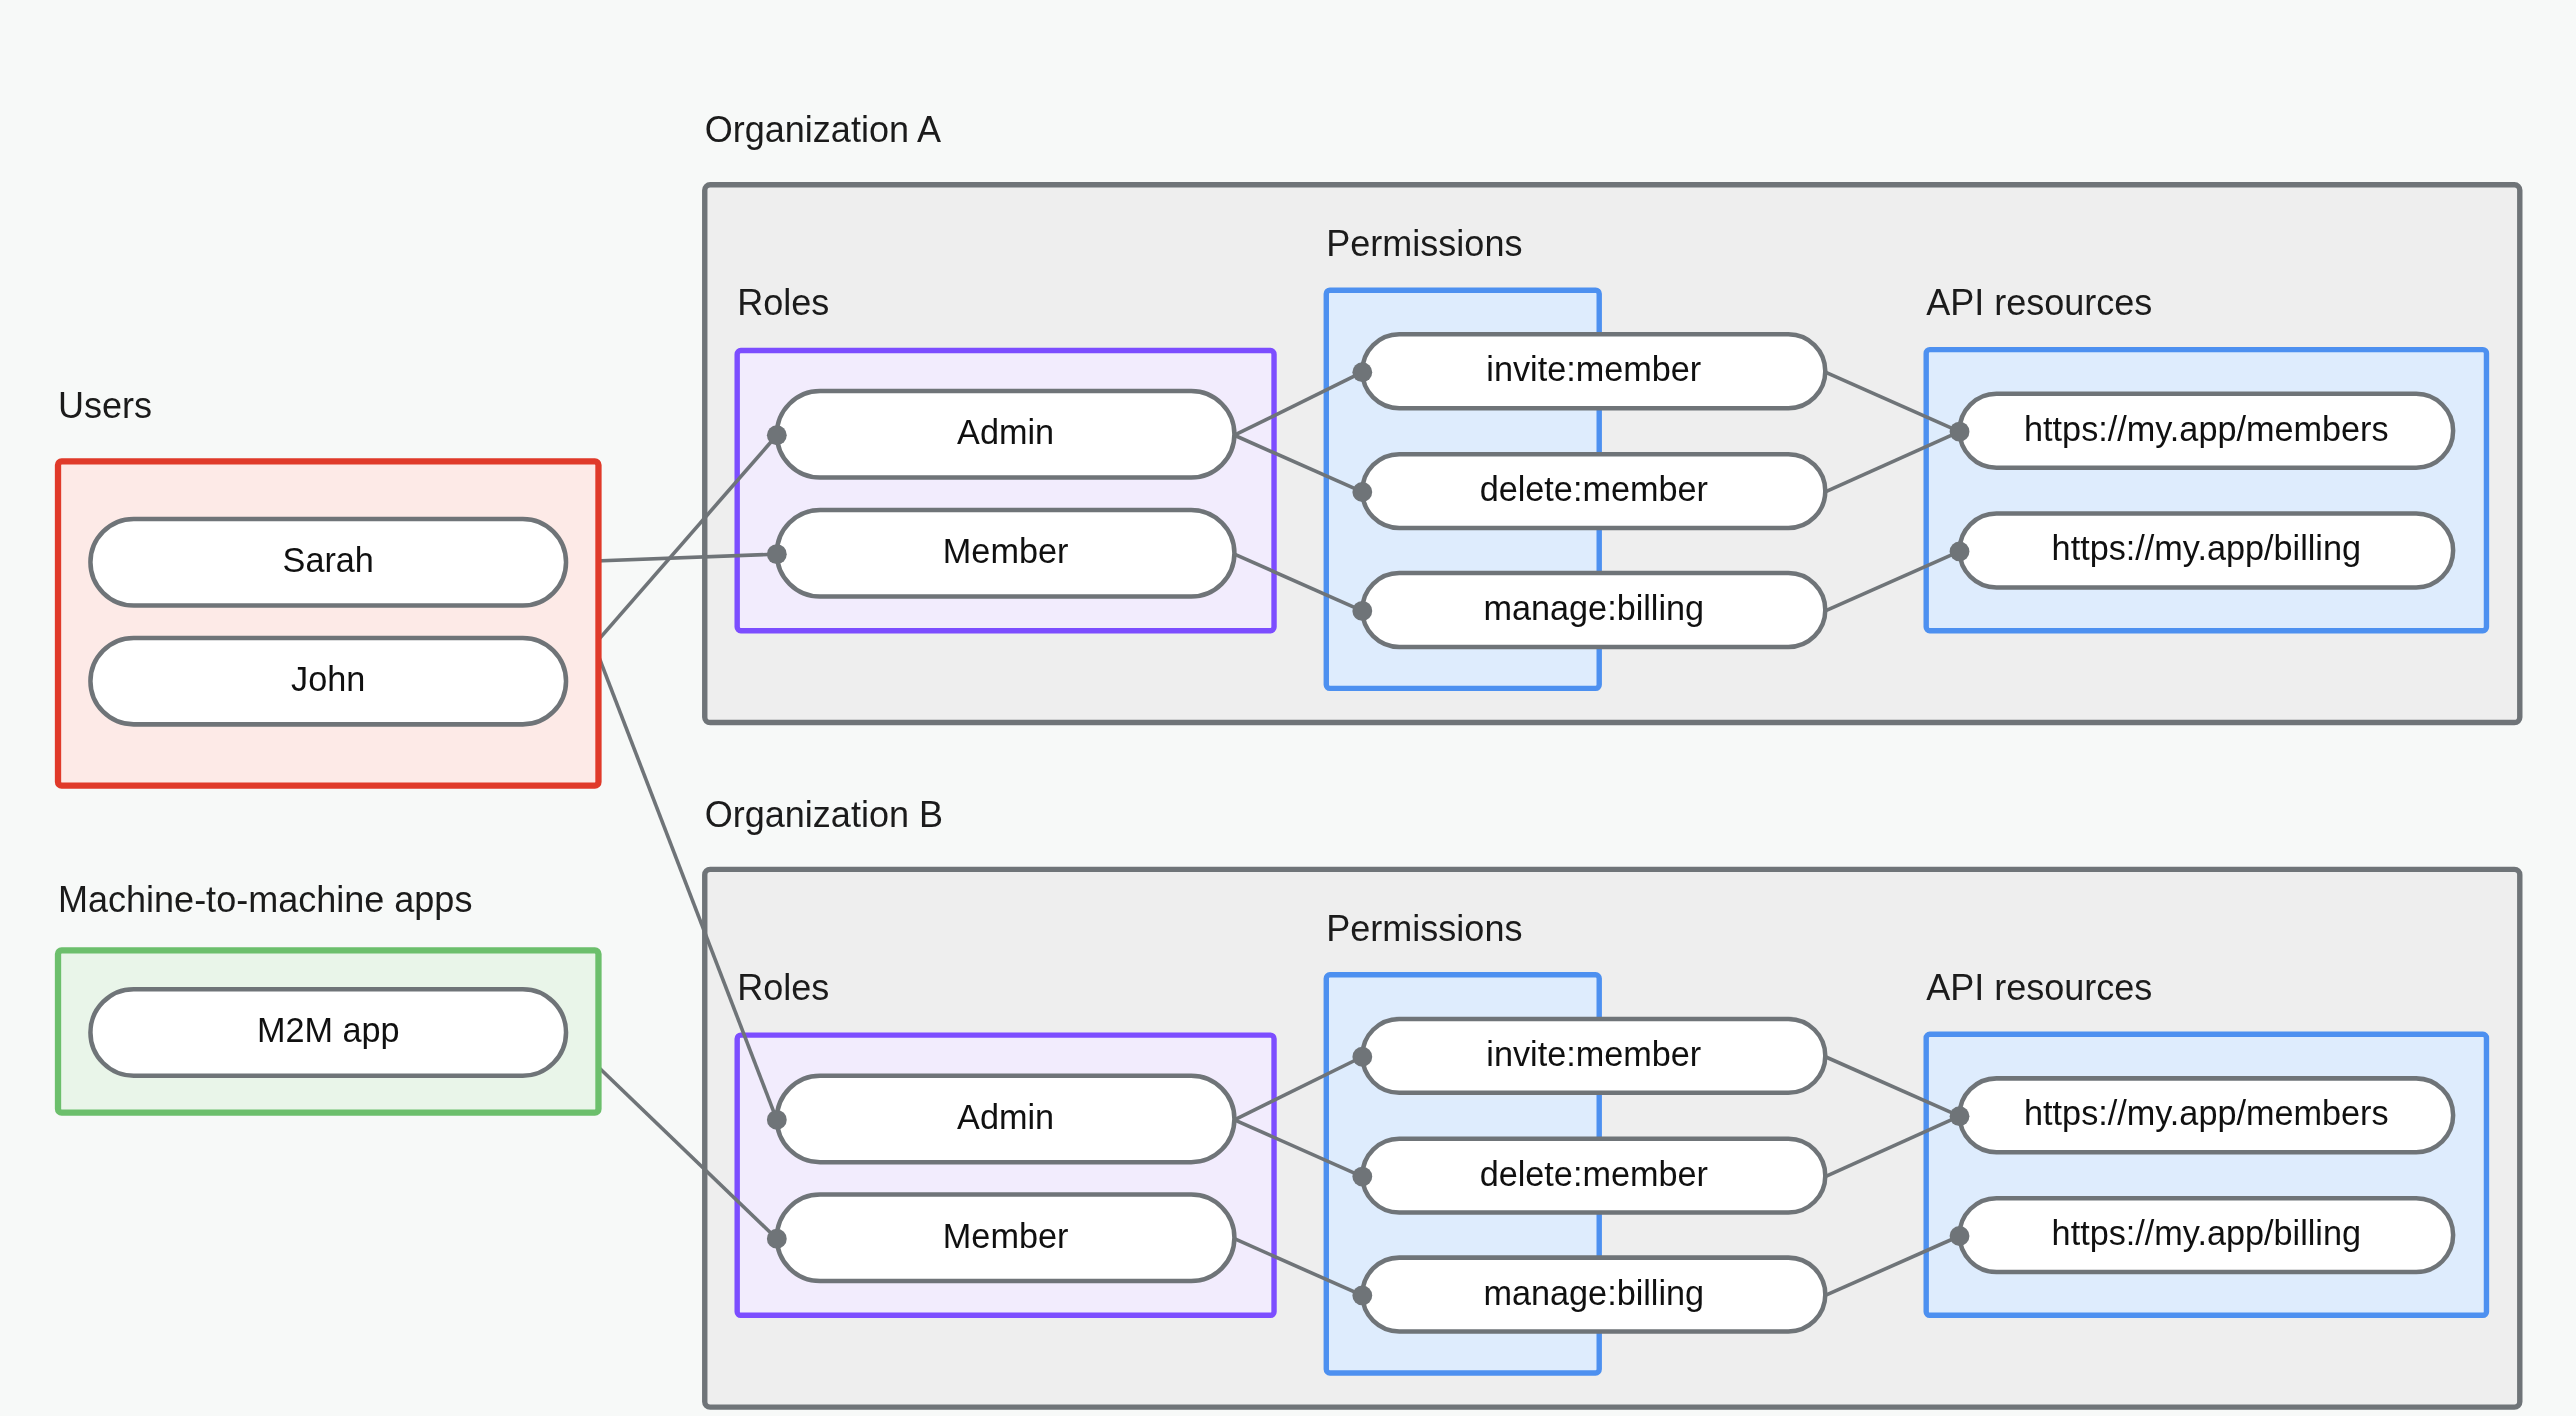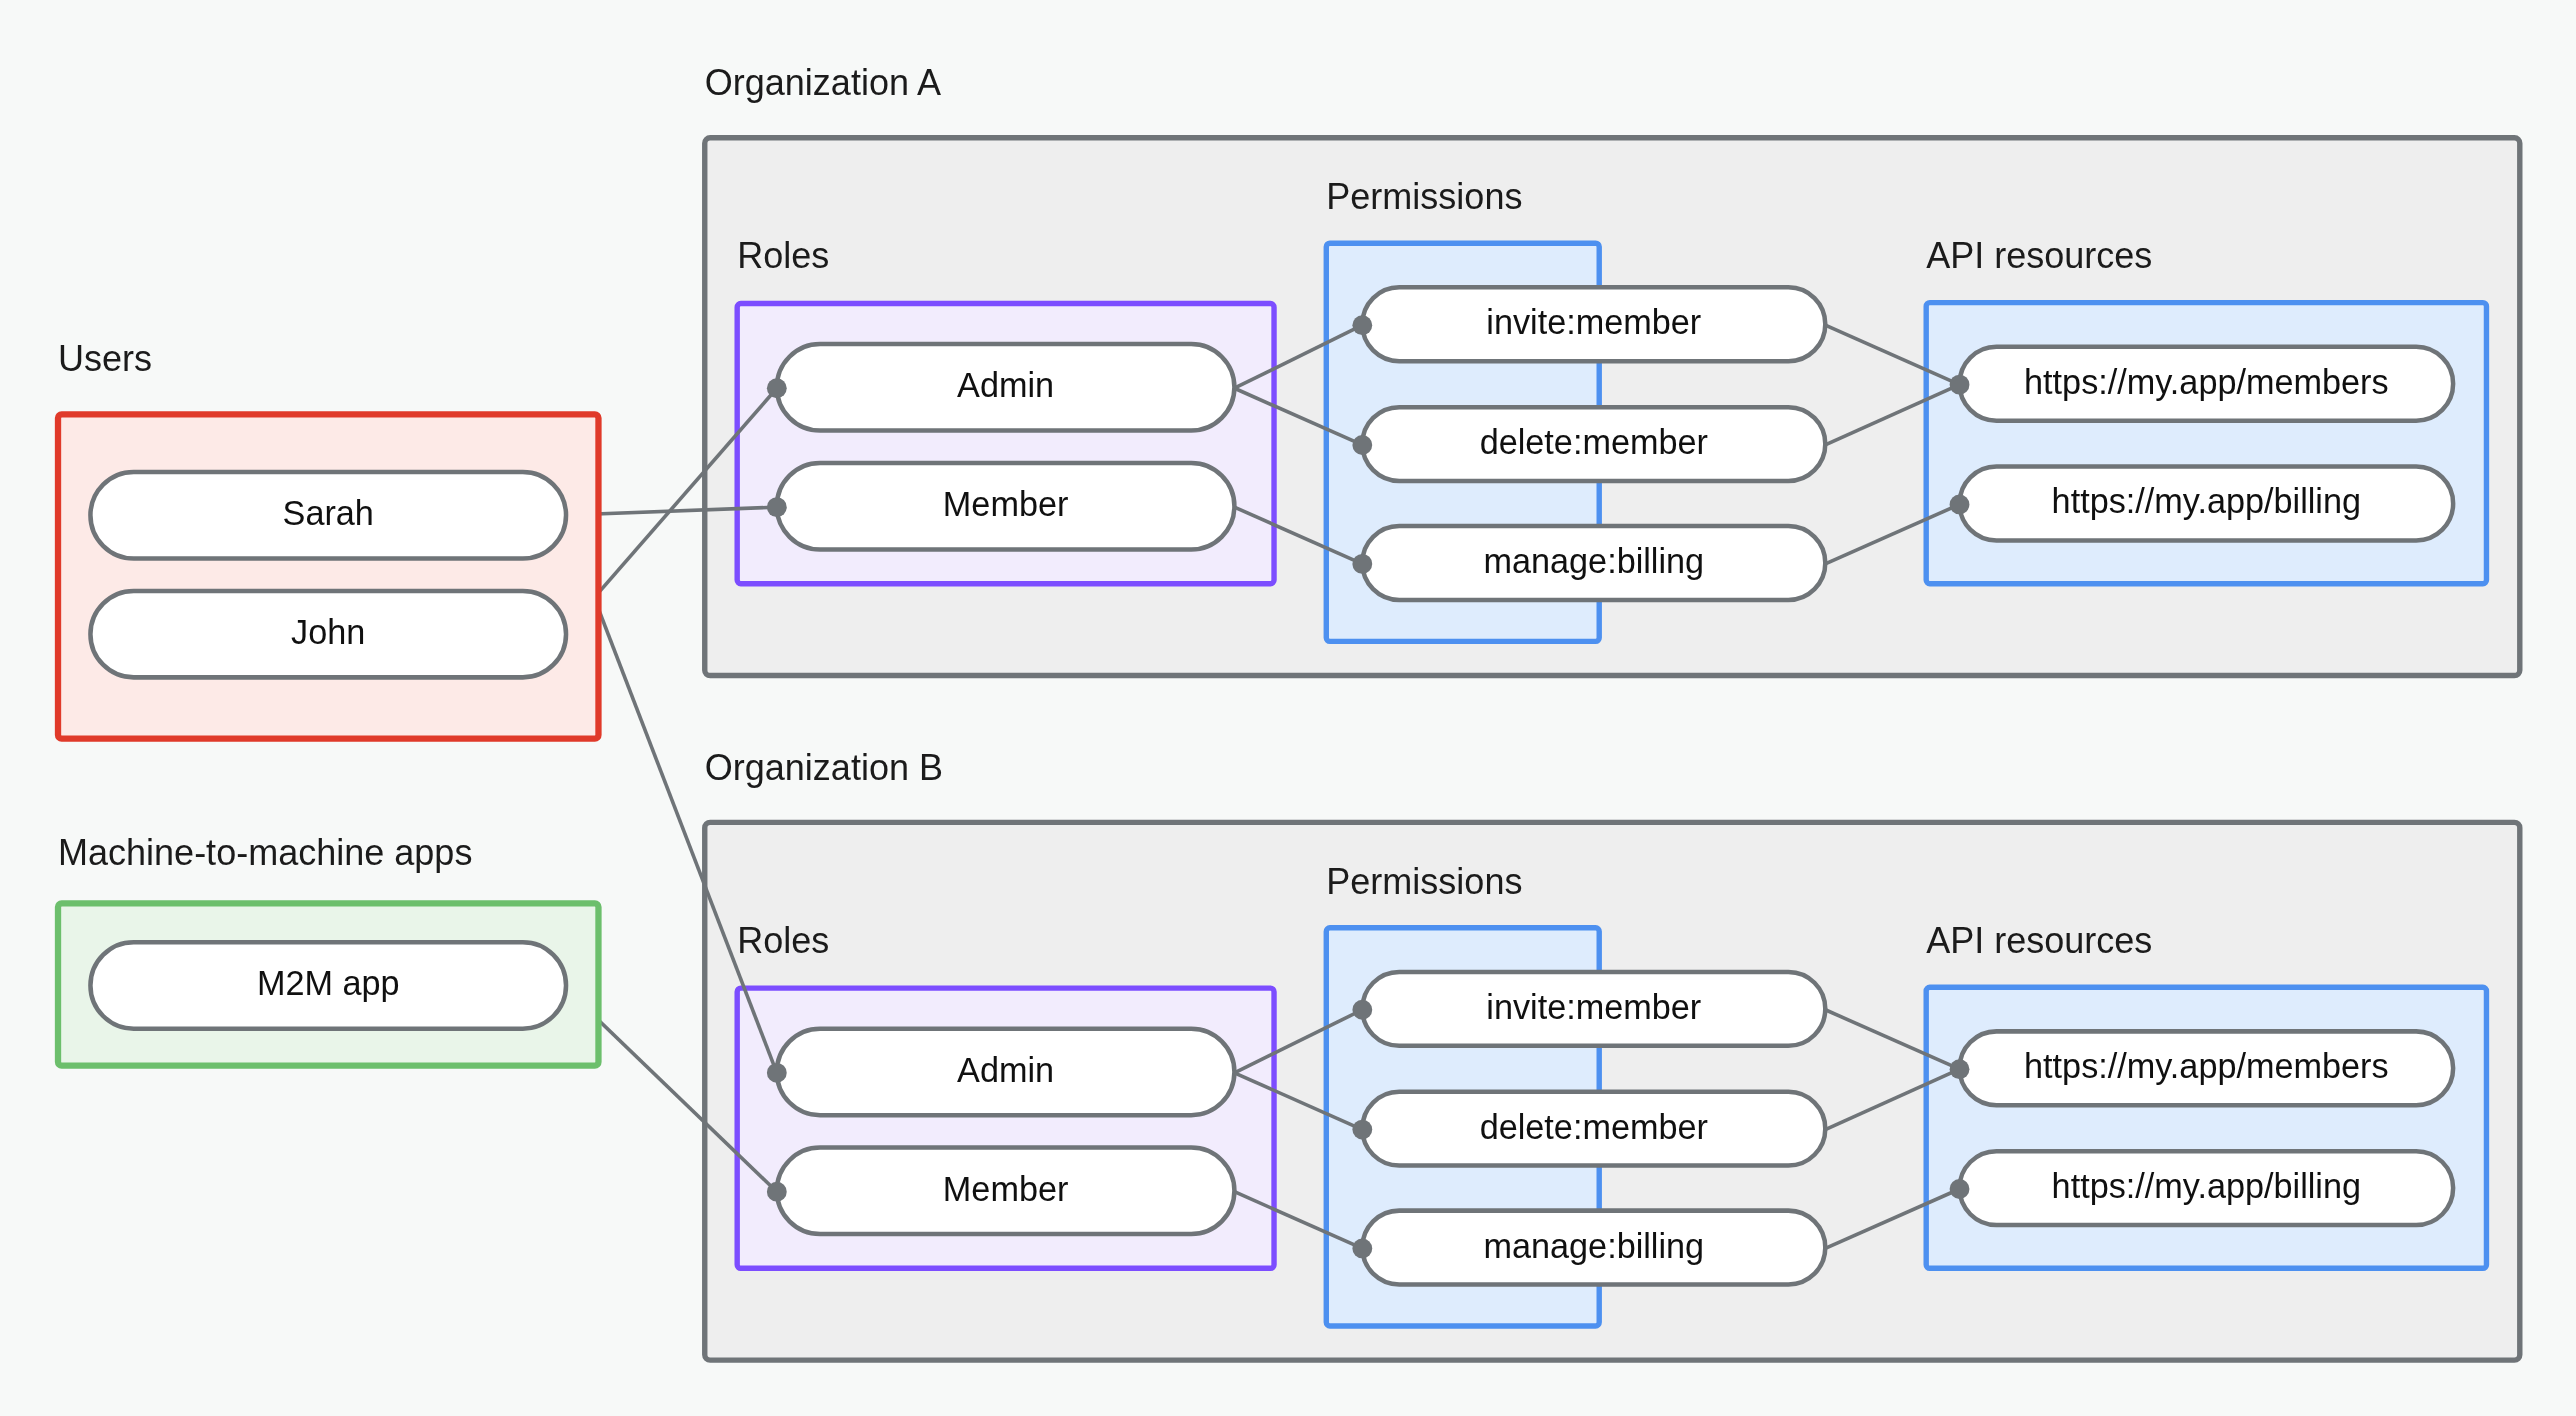--- a/index.html
+++ b/index.html
@@ -10,20 +10,21 @@
   body {
     width: 2576px;
     height: 1416px;
     font-family: "Liberation Sans", sans-serif;
     overflow: hidden;
   }
   #diagram-root {
     position: relative;
     width: 2576px;
     height: 1088px;
+    margin-top: 47px;
   }
   svg.diagram {
     position: absolute;
     top: 0;
     left: 0;
     width: 2576px;
     height: 1416px;
     display: block;
   }
   .grp-label {

